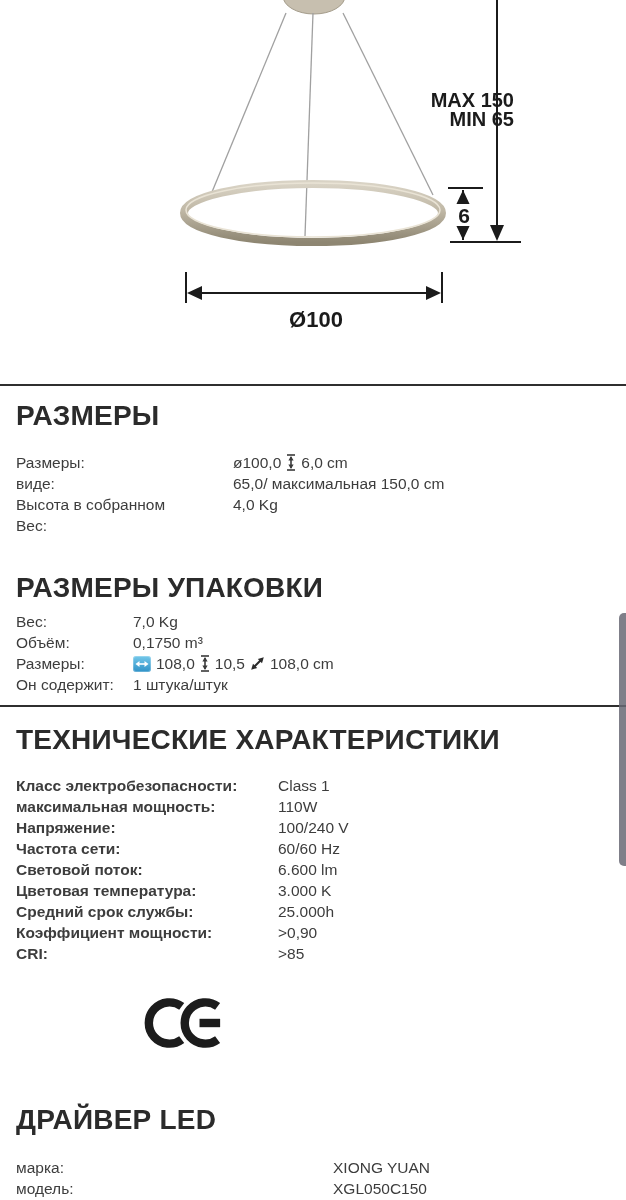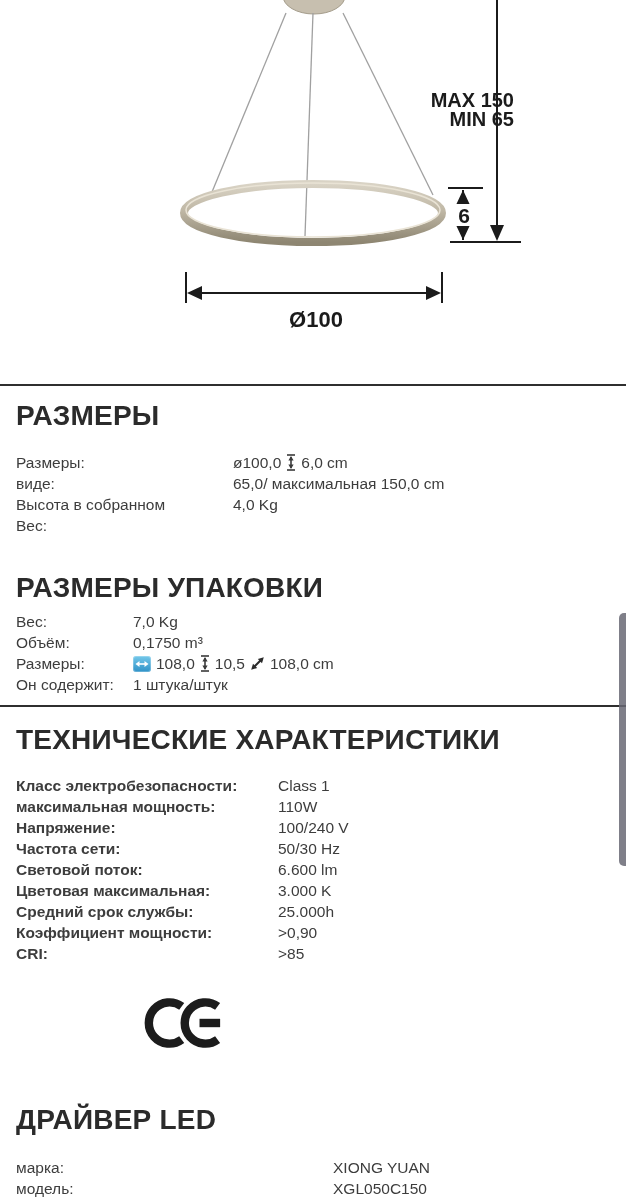--- a/index.html
+++ b/index.html
@@ -205,28 +205,28 @@
       <div class="row">
         <span class="lbl lblw-tech">максимальная мощность:</span>
         <span>110W</span>
       </div>
       <div class="row">
         <span class="lbl lblw-tech">Напряжение:</span>
         <span>100/240 V</span>
       </div>
       <div class="row">
         <span class="lbl lblw-tech">Частота сети:</span>
-        <span>50/30 Hz</span>
+        <span>60/60 Hz</span>
       </div>
       <div class="row">
         <span class="lbl lblw-tech">Световой поток:</span>
         <span>6.600 lm</span>
       </div>
       <div class="row">
-        <span class="lbl lblw-tech">Цветовая максимальная:</span>
+        <span class="lbl lblw-tech">Цветовая температура:</span>
         <span>3.000 K</span>
       </div>
       <div class="row">
         <span class="lbl lblw-tech">Средний срок службы:</span>
         <span>25.000h</span>
       </div>
       <div class="row">
         <span class="lbl lblw-tech">Коэффициент мощности:</span>
         <span>&gt;0,90</span>
       </div>

